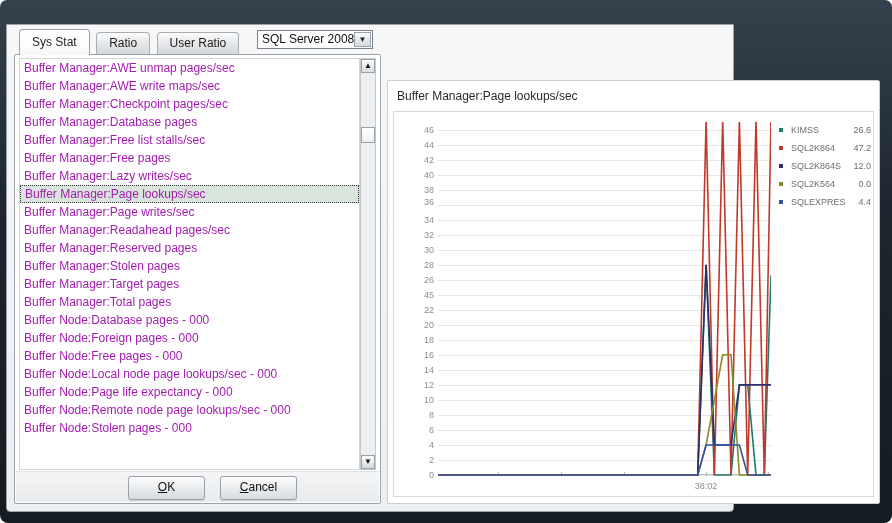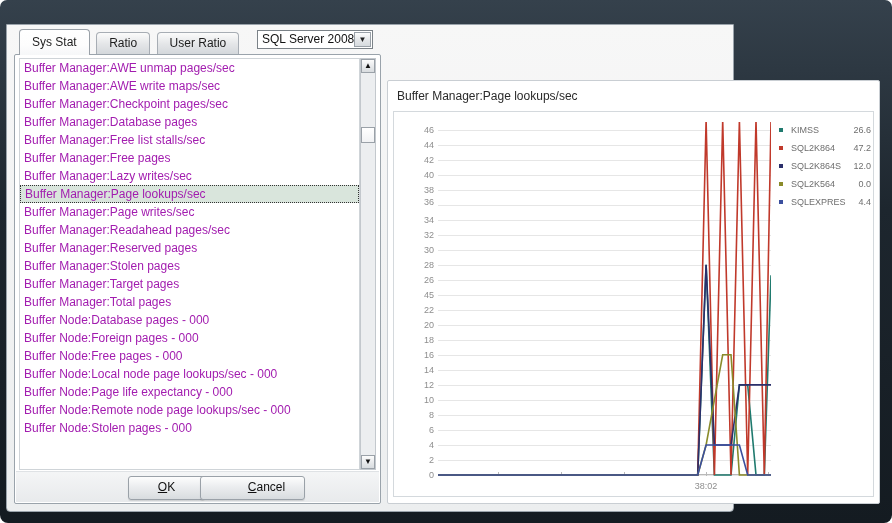--- a/index.html
+++ b/index.html
@@ -115,21 +115,21 @@
     border-top:1px solid #dfe2e5;
   }
   .dlgbtn{
     position:absolute;top:4px;width:75px;height:22px;
     border:1px solid #9aa1a8;border-radius:3px;
     background:linear-gradient(180deg,#fdfdfd 0%,#ebedef 45%,#d8dcdf 100%);
     font-size:12px;color:#101010;text-align:center;line-height:21px;cursor:pointer;
     box-shadow:0 1px 1px rgba(0,0,0,.12);
   }
   #btn-ok{left:112px;}
-  #btn-cancel{left:184px;padding-left:28px;}
+  #btn-cancel{left:204px;}
   .dlgbtn u{text-decoration:underline;}
 
   
   #rightpanel{
     position:absolute;left:380px;top:55px;width:493px;height:424px;
     background:#ffffff;border:1px solid #c9ced3;box-sizing:border-box;border-radius:2px;
   }
   #chart-title{
     position:absolute;left:9px;top:8px;font-size:12px;color:#2a2a2a;white-space:nowrap;
   }

